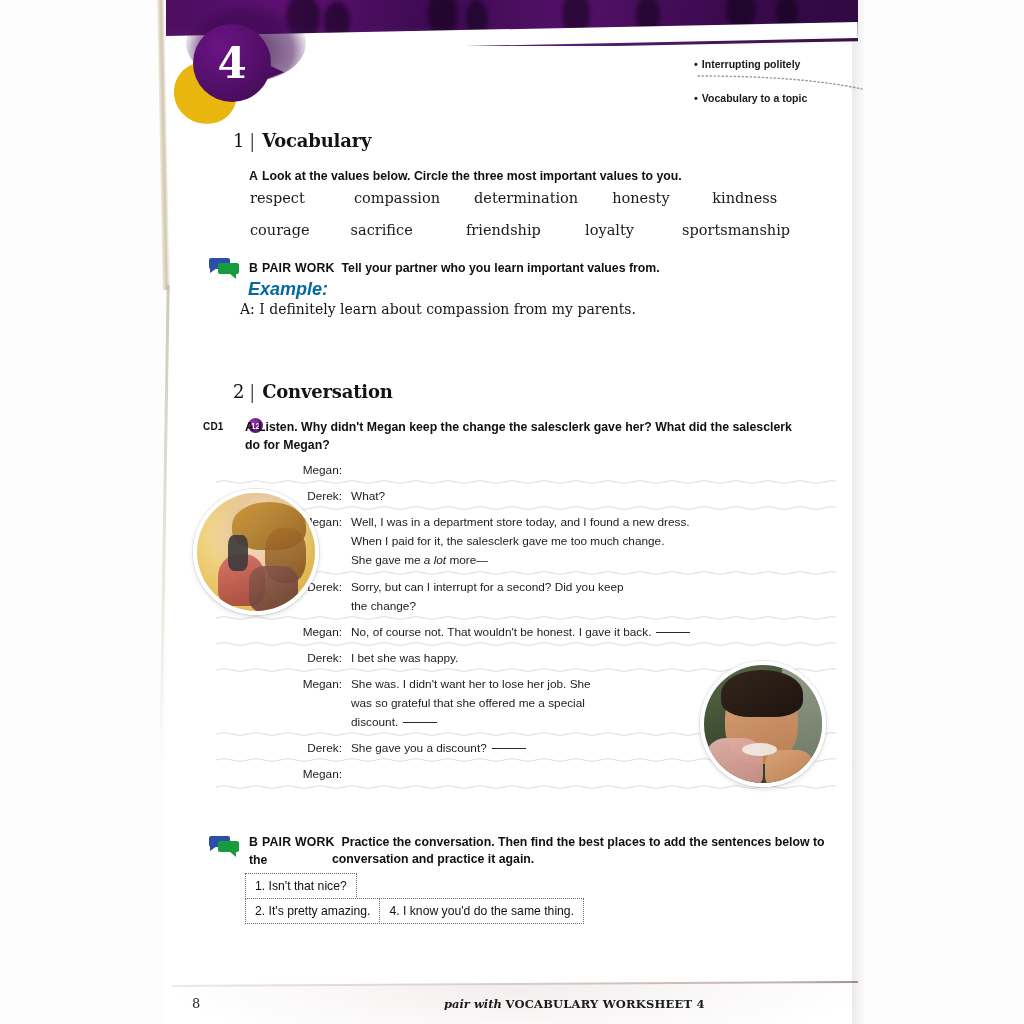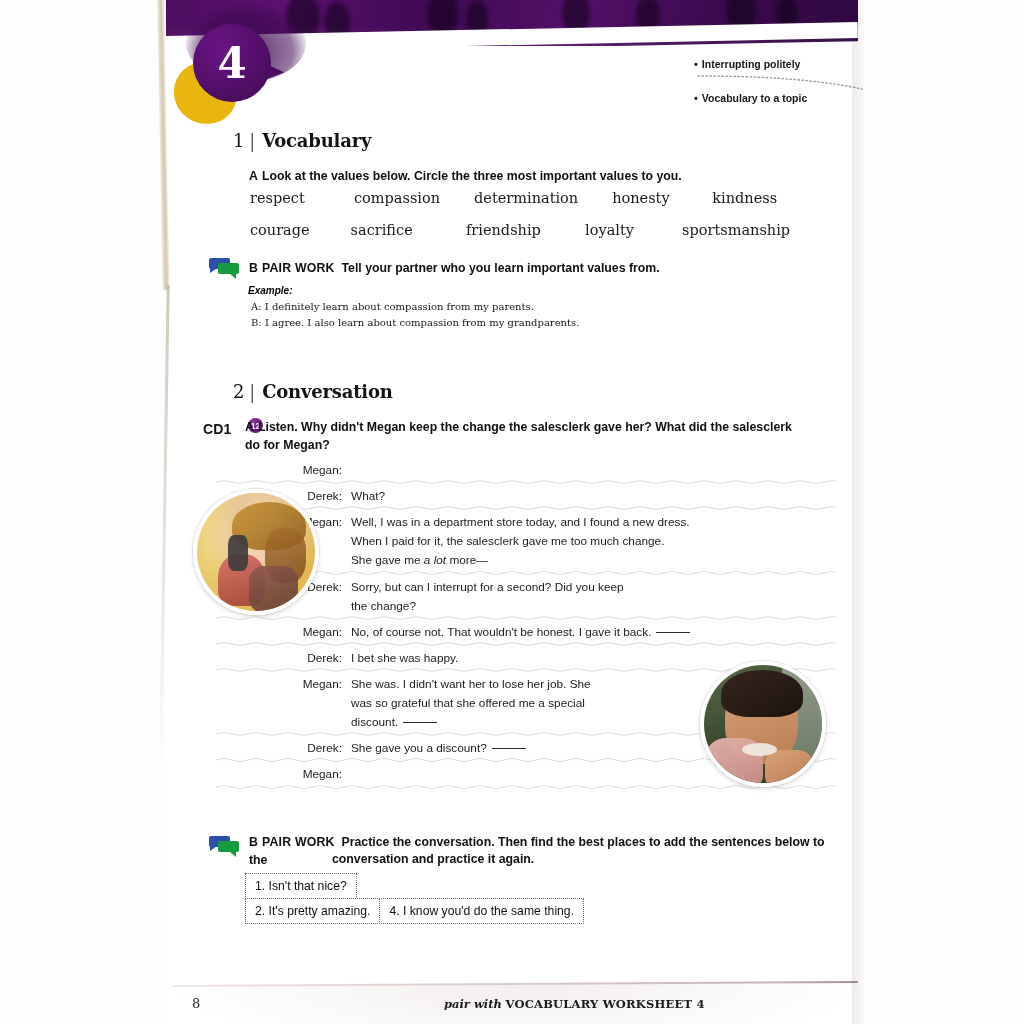--- a/index.html
+++ b/index.html
@@ -141,26 +141,26 @@
   }
   .vocab-row{display:flex;margin-bottom:16px;gap:34px;}
   .vocab-cell{width:20%;}
   .vocab-cell:nth-child(1){width:18%;}
   .vocab-cell:nth-child(2){width:22%;}
   .vocab-cell:nth-child(3){width:23%;}
   .vocab-cell:nth-child(4){width:17%;}
 
   
   .example-label{
-    position:absolute;left:248px;top:285px;
-    font-size:10px;font-weight:700;font-style:italic;color:#000000;
+    position:absolute;left:248px;top:279px;
+    font-size:18px;font-weight:700;font-style:italic;color:#0369a1;
   }
   .example-lines{
-    position:absolute;left:251px;top:299px;
-    font-family:"DejaVu Serif",serif;font-size:10px;color:#161616;line-height:1.55;
+    position:absolute;left:240px;top:299px;
+    font-family:"DejaVu Serif",serif;font-size:14px;color:#161616;line-height:1.55;
   }
 
   
   .pw-icon{position:absolute;width:32px;height:17px;}
   .pw-blue{
     position:absolute;left:0;top:0;width:21px;height:11px;
     background:#2c50a8;border-radius:2px;
   }
   .pw-blue:after{
     content:"";position:absolute;left:1px;bottom:-4px;
@@ -171,21 +171,21 @@
     background:#169b3e;border-radius:2px;
   }
   .pw-green:after{
     content:"";position:absolute;right:3px;bottom:-5px;
     border-top:6px solid #169b3e;border-left:7px solid transparent;
   }
 
   
   .cd-label{
     position:absolute;left:203px;top:421px;
-    font-size:14px;font-weight:700;color:#111;letter-spacing:.2px;
+    font-size:10px;font-weight:700;color:#111;letter-spacing:.2px;
   }
   .cd-badge{
     position:absolute;left:224px;top:418px;width:15px;height:15px;
     border-radius:50%;
     background:radial-gradient(circle at 35% 30%,#8a3b9e,#6a1580 60%,#55106a 100%);
     color:#fff;font-size:8.5px;font-weight:700;
     display:flex;align-items:center;justify-content:center;margin-left:24px;
   }
 
   
@@ -325,21 +325,20 @@
     <div class="pw-blue"></div>
     <div class="pw-green"></div>
   </div>
   <div class="instr" style="left:249px;top:260px;width:560px;">
     <span class="ltr">B</span><span class="pairwork-tag">PAIR WORK</span>&nbsp;&nbsp;<span>Tell your partner who you learn important values from.</span>
   </div>
 
   <div class="example-label">Example:</div>
   <div class="example-lines">
     <div>A: I definitely learn about compassion from my parents.</div>
-    <div>B: I agree. I also learn about compassion from my grandparents.</div>
   </div>
 
   <div class="sec-head" style="left:233px;top:381px;">
     <span class="sec-num">2</span><span class="sec-bar">|</span><span>Conversation</span>
   </div>
 
   <div class="cd-label">CD1</div>
   <div class="cd-badge">12</div>
   <div class="instr" style="left:245px;top:419px;width:548px;">
     <span class="ltr">A</span><span>Listen. Why didn't Megan keep the change the salesclerk gave her? What did the salesclerk do for Megan?</span>

